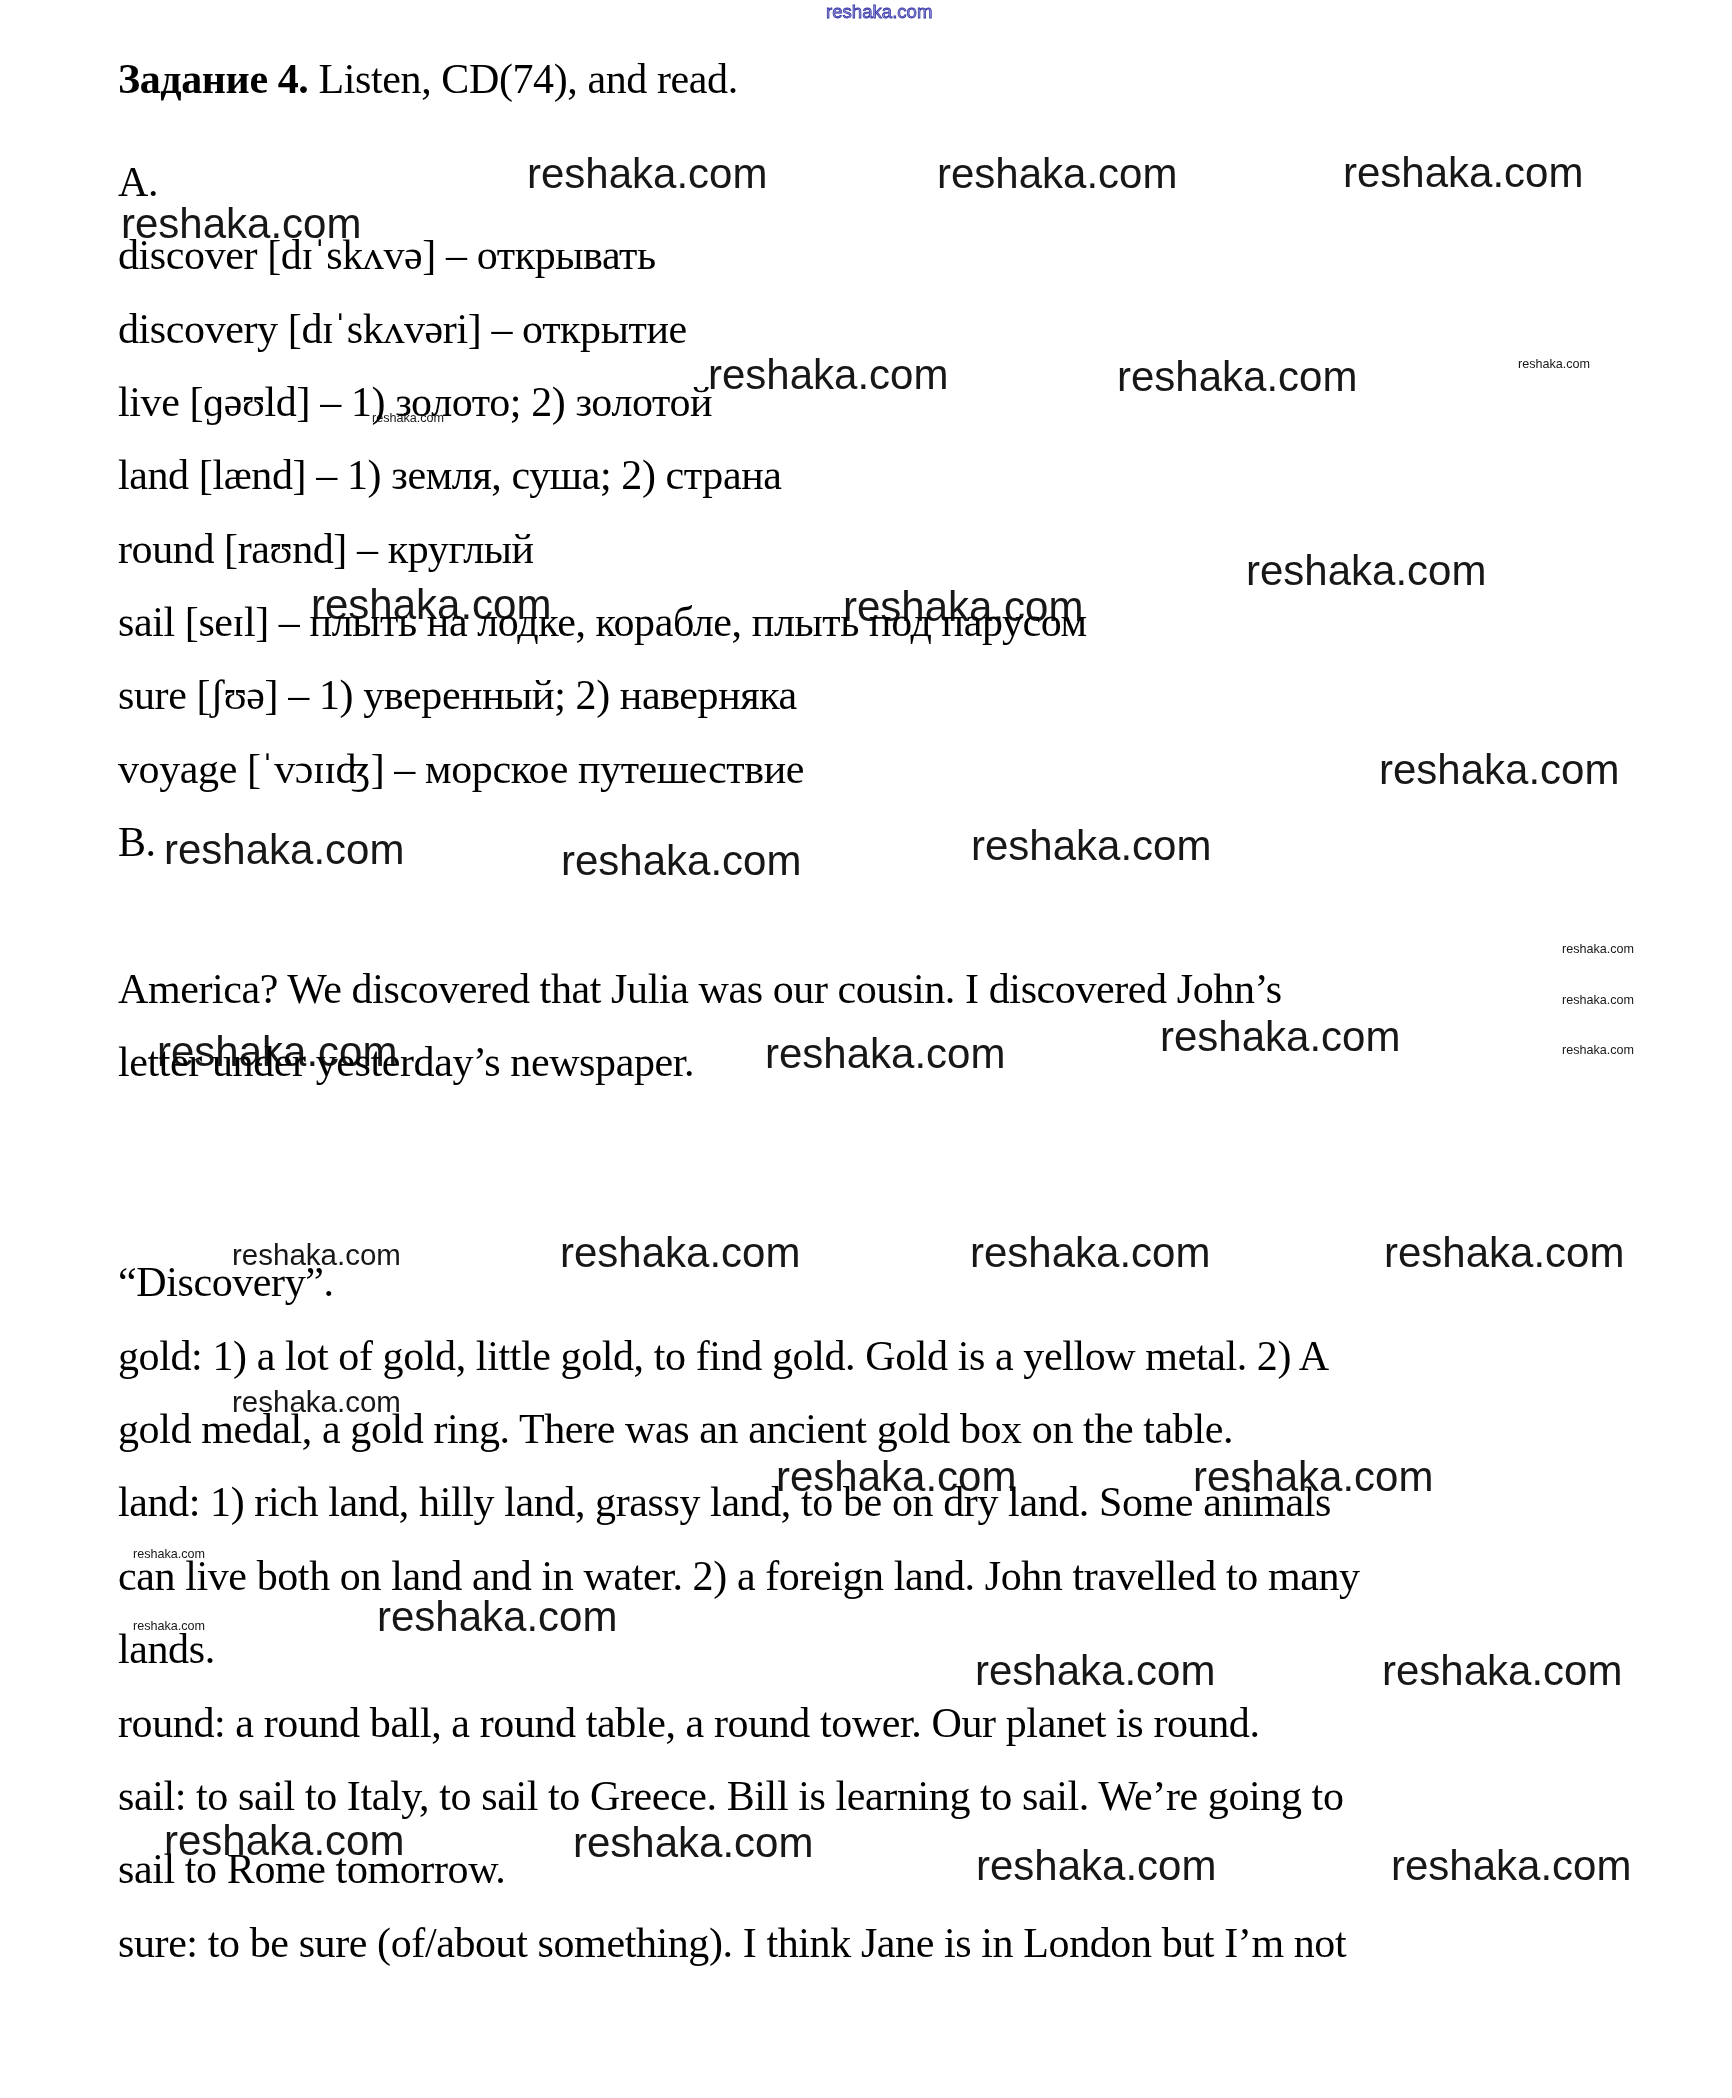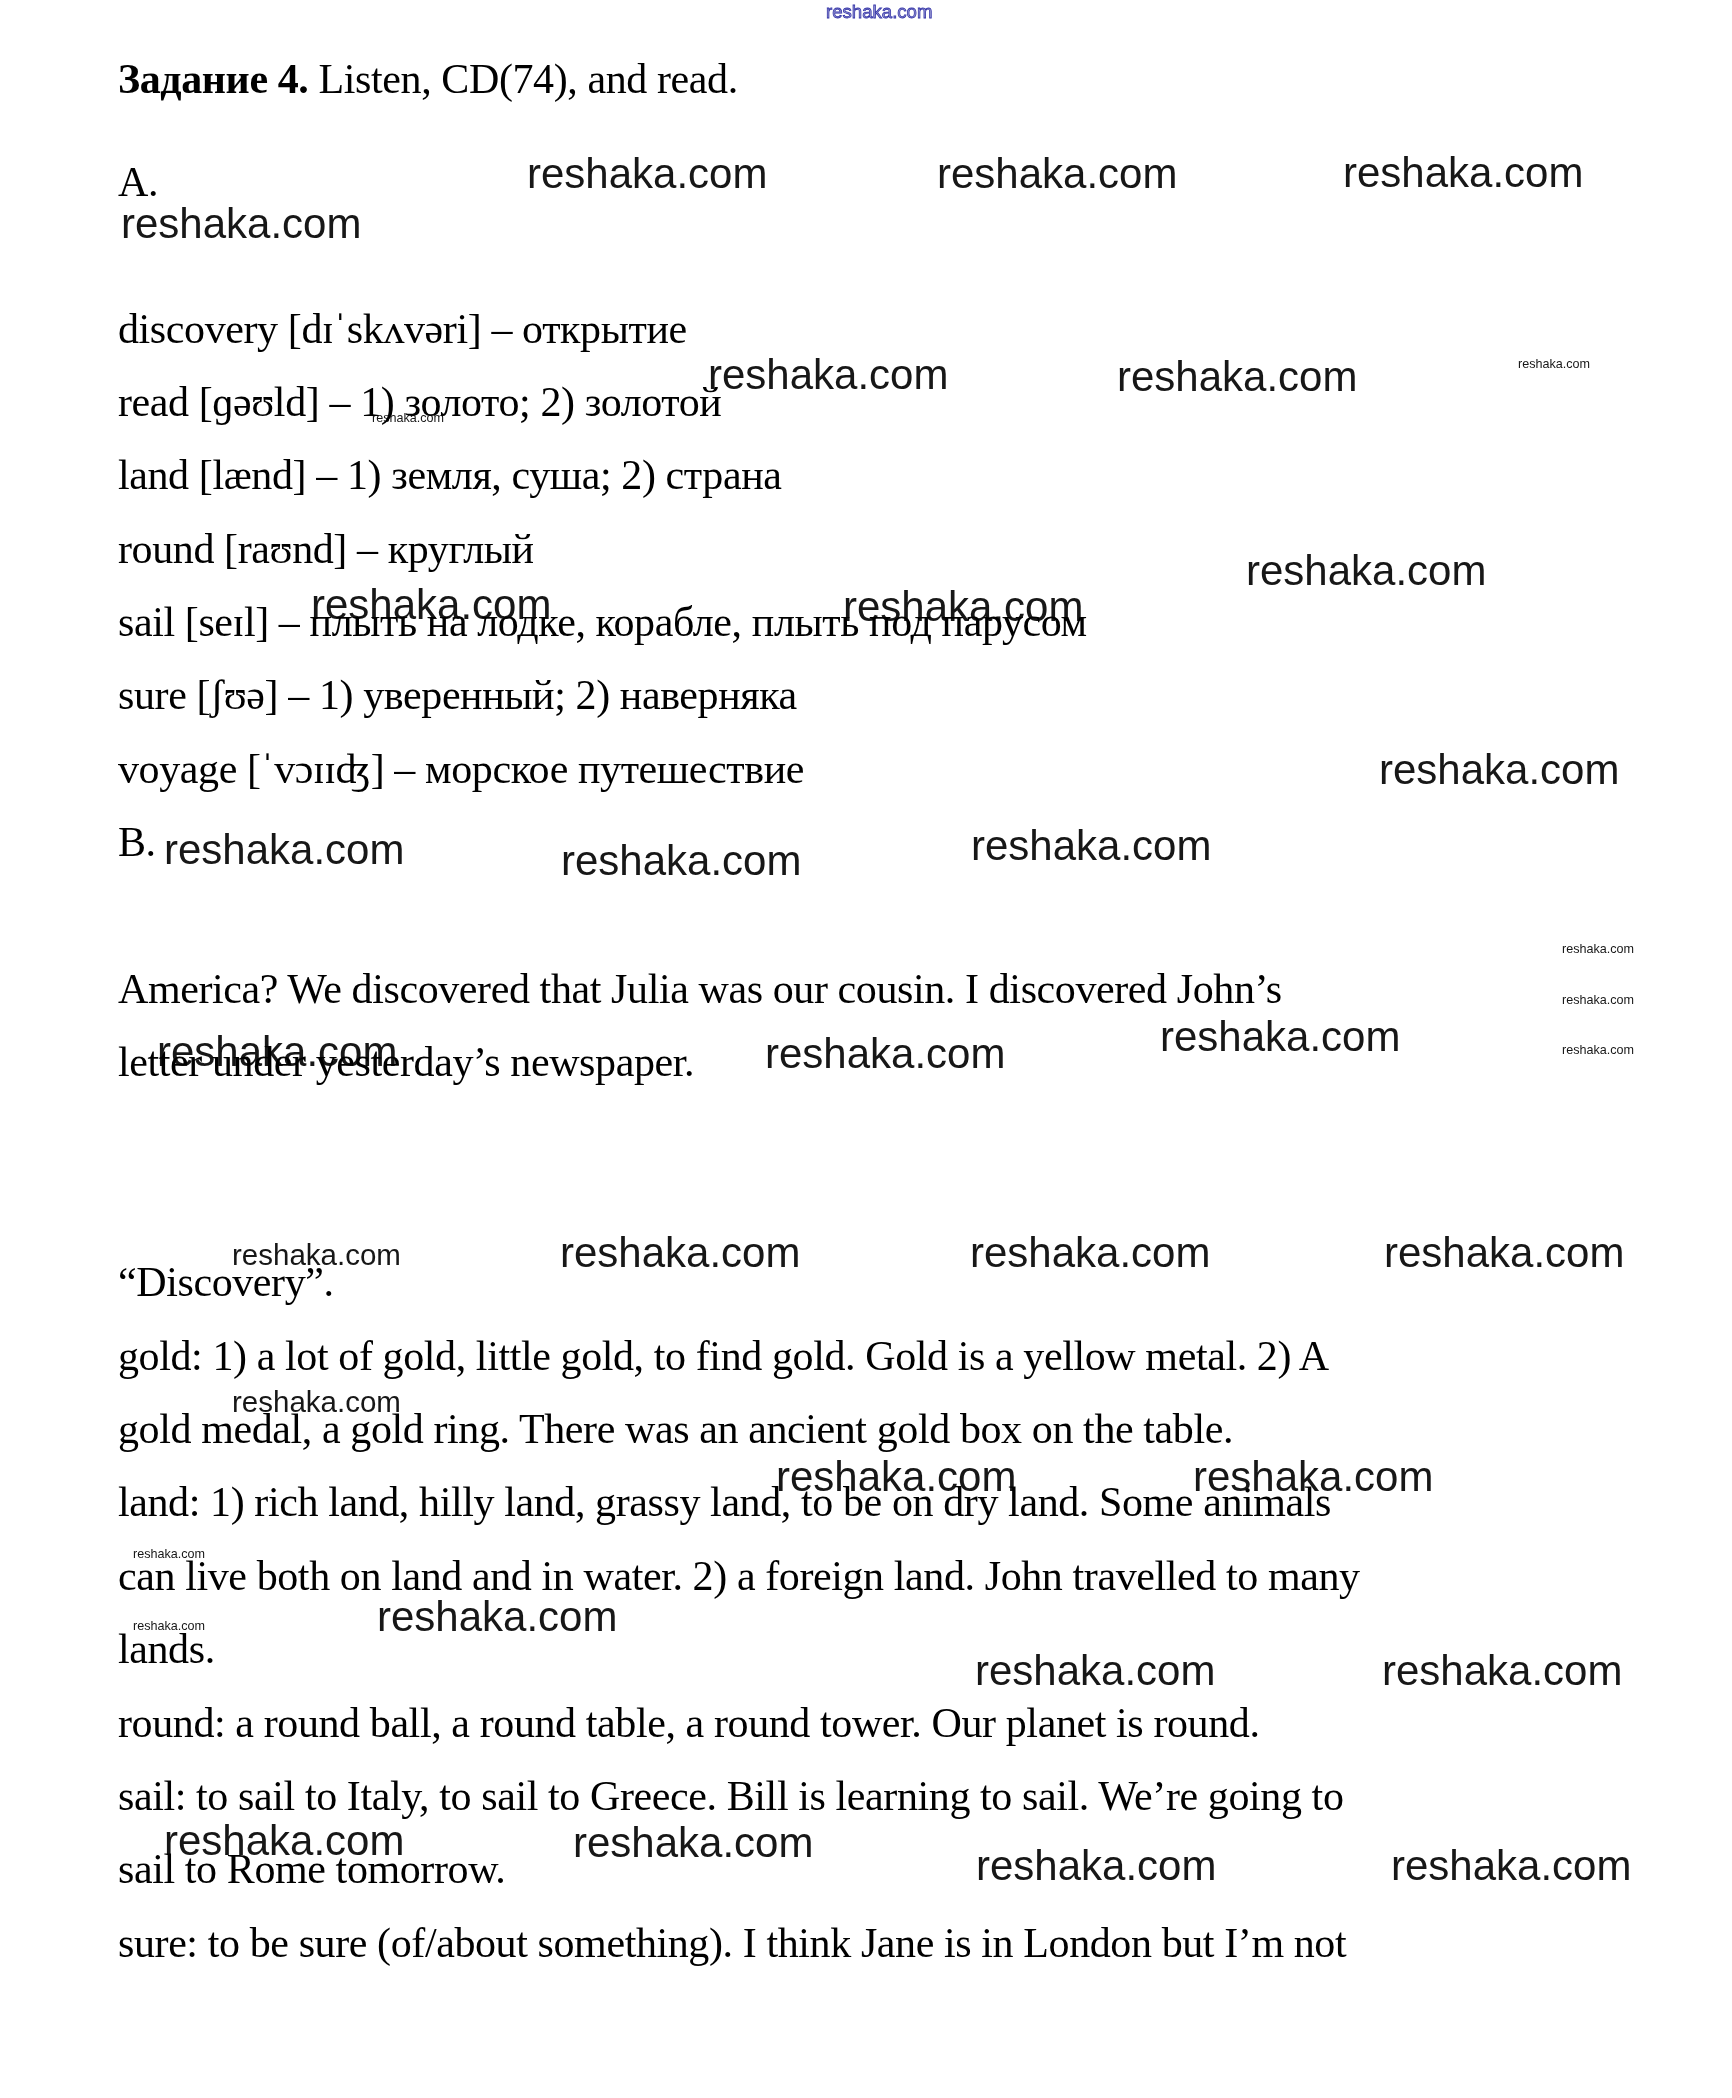--- a/index.html
+++ b/index.html
@@ -86,24 +86,25 @@
       <span class="wm large" style="left: 976px; top: 1845px;">reshaka.com</span>
       <span class="wm large" style="left: 1391px; top: 1845px;">reshaka.com</span>
     </div>
 
   <div class="text-layer">
 
     <div class="line" style="top:54px"><b>Задание 4.</b><span> Listen, CD(74), and read.</span></div>
 
     <div class="line" style="top:157px">A.</div>
 
+    <div class="line" style="top:230px"><span>discover</span> <span>[dɪˈskʌvə]</span> <span>–</span> <span>открывать</span></div>
 
     <div class="line" style="top:304px"><span>discovery</span> <span>[dɪˈskʌvəri]</span> <span>–</span> <span>открытие</span></div>
 
-    <div class="line" style="top:377px"><span>read</span> <span>[ɡəʊld]</span> <span>–</span> <span>1) золото; 2) золотой</span></div>
+    <div class="line" style="top:377px"><span>live</span> <span>[ɡəʊld]</span> <span>–</span> <span>1) золото; 2) золотой</span></div>
 
     <div class="line" style="top:450px"><span>land</span> <span>[lænd]</span> <span>–</span> <span>1) земля, суша; 2) страна</span></div>
 
     <div class="line" style="top:597px"><span>sail</span> <span>[seɪl]</span> <span>–</span> <span>плыть на лодке, корабле, плыть под парусом</span></div>
 
     <div class="line" style="top:524px"><span>round</span> <span>[raʊnd]</span> <span>–</span> <span>круглый</span></div>
 
     <div class="line" style="top:670px"><span>sure</span> <span>[ʃʊə]</span> <span>–</span> <span>1) уверенный; 2) наверняка</span></div>
 
     <div class="line" style="top:744px"><span>voyage</span> <span>[ˈvɔɪɪʤ]</span> <span>–</span> <span>морское путешествие</span></div>

